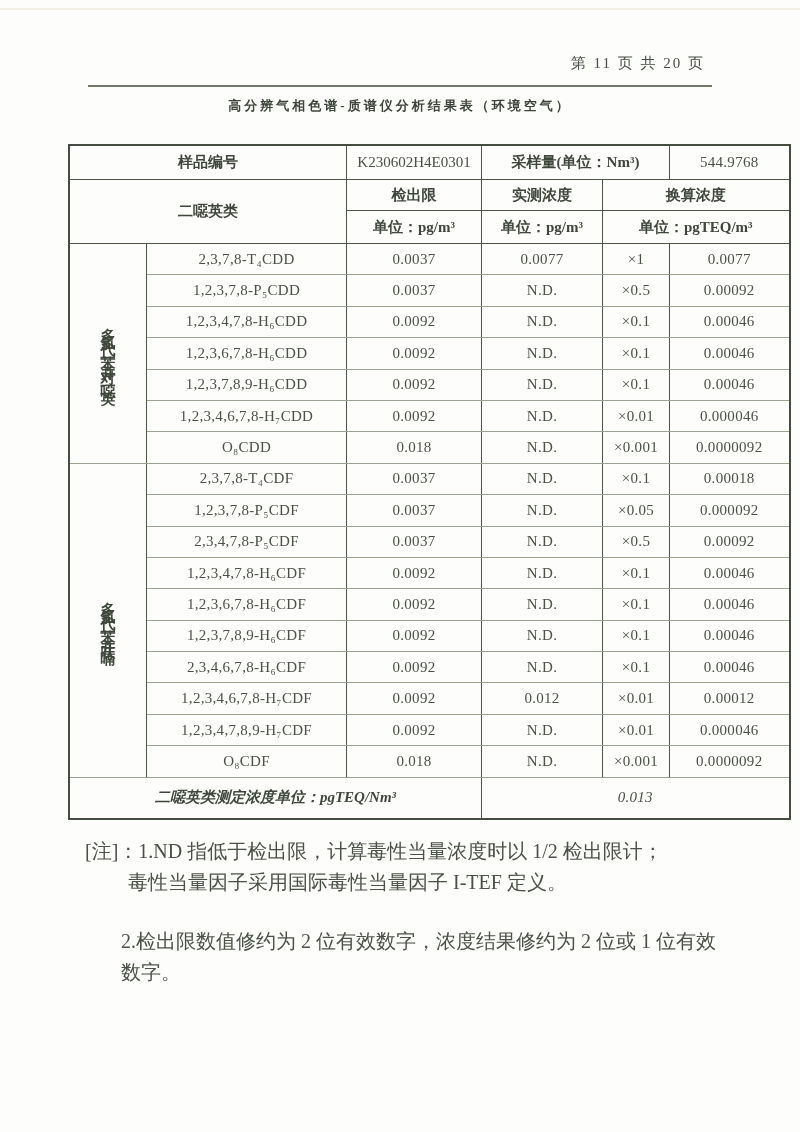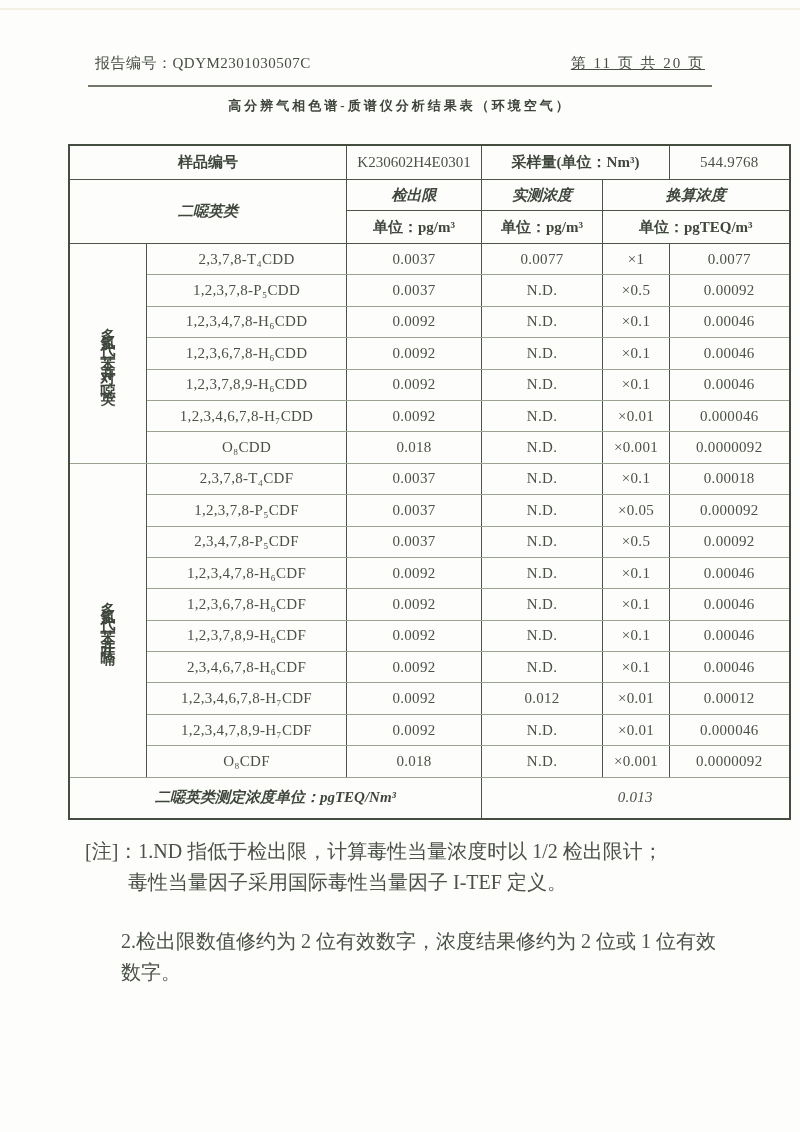--- a/index.html
+++ b/index.html
@@ -8,59 +8,58 @@
     background:#fdfdfb;
     font-family:"Liberation Serif","DejaVu Serif",serif;
     color:#474e45;
     -webkit-font-smoothing:antialiased;
   }
   .scan-edge{position:absolute;top:8px;left:0;width:800px;height:2px;background:#efecdc;opacity:.8;}
 
   
   .pg-header{position:absolute;top:54px;left:95px;right:95px;height:24px;font-size:15px;}
   .report-no{position:absolute;left:0;top:0;letter-spacing:.5px;}
-  .page-ind{position:absolute;right:0;top:0;letter-spacing:2px;text-decoration:underline;}
+  .page-ind{position:absolute;right:0;top:0;letter-spacing:2px;}
   .header-rule{position:absolute;top:85px;left:88px;width:624px;height:0;border-top:2px solid #59604f;opacity:.85;}
 
   
   .doc-title{position:absolute;top:97px;left:0;width:800px;text-align:center;
     font-size:13px;font-weight:bold;letter-spacing:3px;color:#3d443a;}
 
   
   .results-table{position:absolute;top:144px;left:68px;border-collapse:collapse;table-layout:fixed;
     font-size:15px;color:#4a5147;}
   .results-table td{border-left:1.5px solid #4d5548;border-right:1.5px solid #4d5548;
     text-align:center;vertical-align:middle;padding:0 2px;overflow:hidden;}
   .results-table{border:2px solid #454d41;}
   
   td{border-top:1px solid #99a38f;border-bottom:1px solid #99a38f;}
   tr.hdr td{border-top:1.5px solid #4d5548;border-bottom:1.5px solid #4d5548;}
   tr.summary td{border-top:1.8px solid #4d5548;height:40px;font-style:italic;}
   tr.hdr1 td{height:33px;}
-  tr.hdr2 td{height:30px;font-style:italic;}
+  tr.hdr2 td{height:30px;}
   tr.hdr3 td{height:32px;}
   tbody tr td{height:30.4px;}
   .bold{font-weight:bold;color:#3f463c;}
   .gcell{padding:0;}
   .vlabel{writing-mode:vertical-rl;text-orientation:upright;letter-spacing:7px;
     font-weight:bold;color:#3f463c;display:inline-block;line-height:24px;}
   .num{letter-spacing:.3px;}
 
   
   .notes{position:absolute;top:836px;left:85px;width:640px;font-size:20px;line-height:31px;color:#4a5147;}
   .note-line2{padding-left:43px;}
   .note-line3{padding-left:36px;margin-top:28px;}
 </style>
 </head>
 <body>
 
 <div class="scan-edge"></div>
 
 <div class="pg-header">
-  <span class="report-no">报告编号：QDYM2301030507C</span>
   <span class="page-ind">第 11 页 共 20 页</span>
 </div>
 <div class="header-rule"></div>
 
 <div class="doc-title">高分辨气相色谱-质谱仪分析结果表（环境空气）</div>
 
 <table class="results-table">
   <colgroup>
     <col style="width:24px">
       <col style="width:200px">

